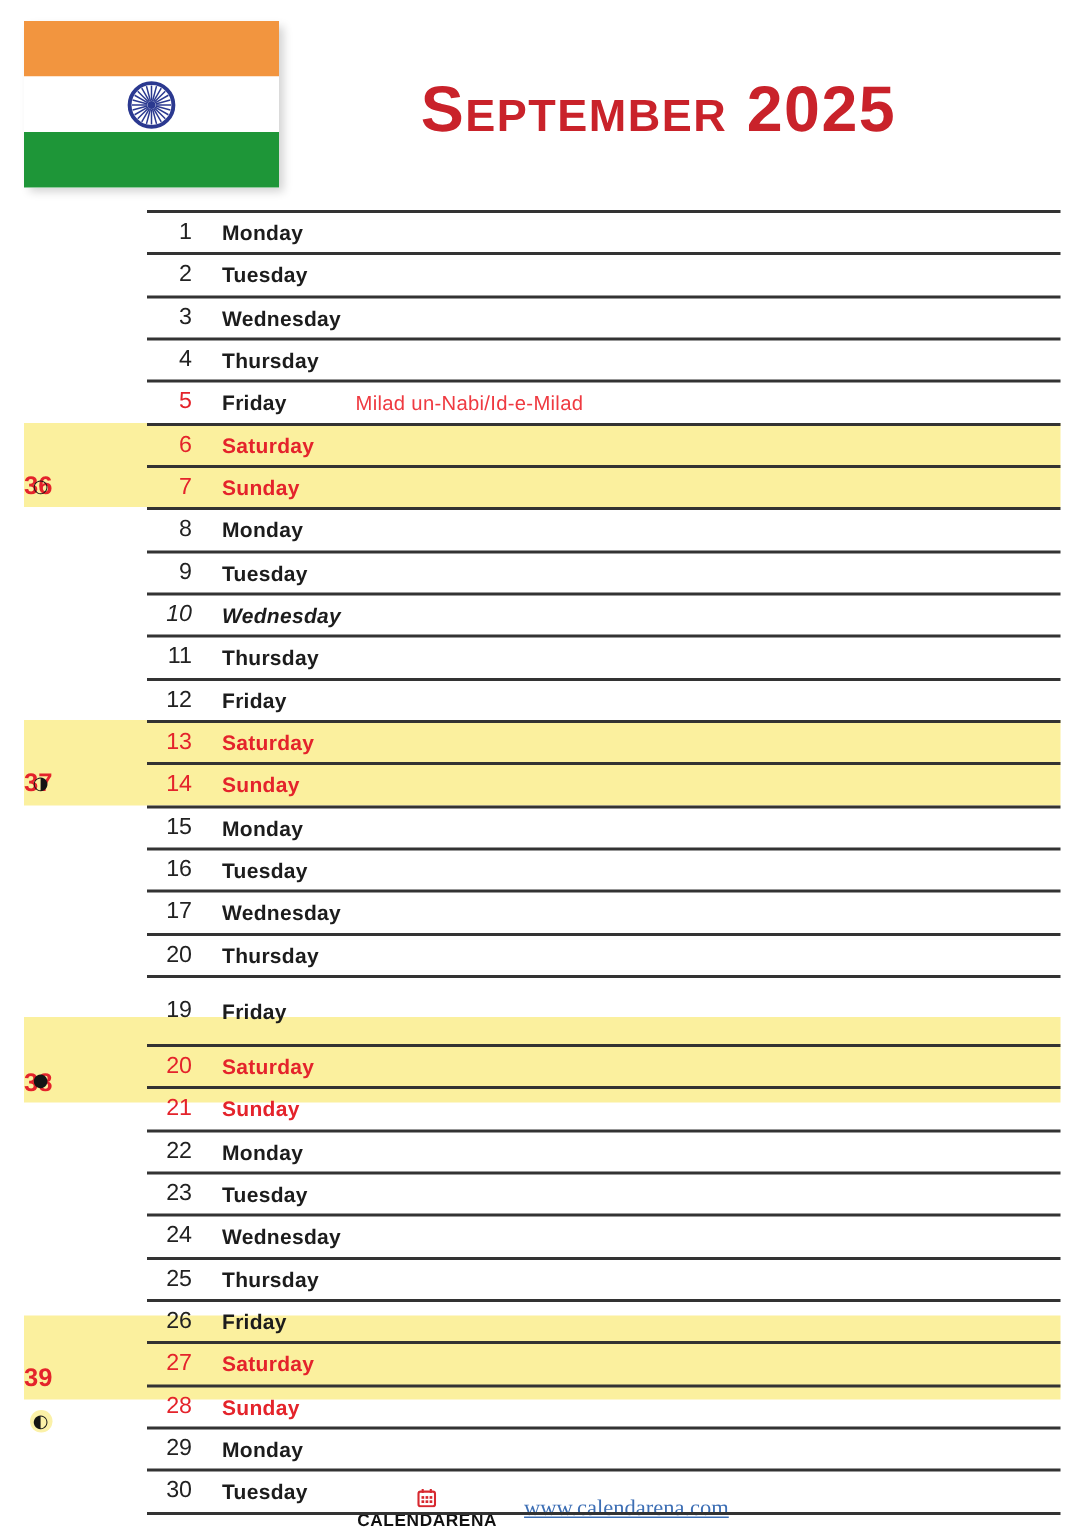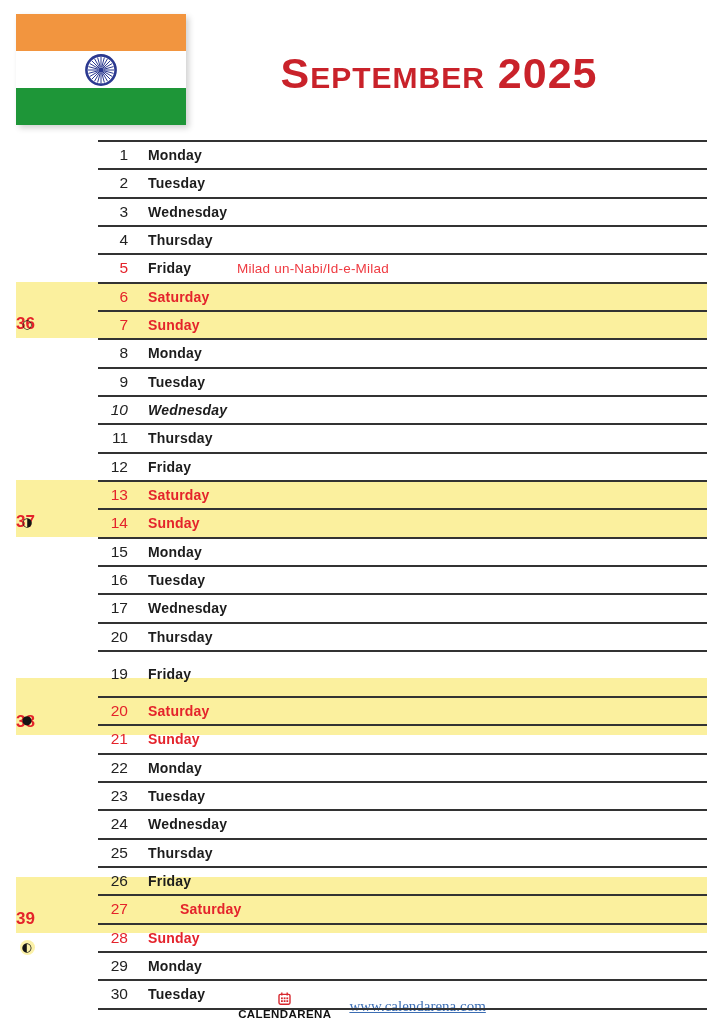--- a/index.html
+++ b/index.html
@@ -196,21 +196,21 @@
         <span class="dayname">Wednesday</span>
       </div>
       <div class="row" style="height: 28.3333px;">
         <span class="num">25</span>
         <span class="dayname">Thursday</span>
       </div>
       <div class="row" style="height: 28.3333px;">
         <span class="num">26</span>
         <span class="dayname">Friday</span>
       </div>
-      <div class="row weekend" style="height: 28.3333px; gap: 32px;">
+      <div class="row weekend" style="height: 28.3333px;">
         <span class="num">27</span>
         <span class="dayname">Saturday</span>
       </div>
       <div class="row weekend" style="height: 28.3333px;">
         <span class="num">28</span>
         <span class="dayname">Sunday</span>
       </div>
       <div class="row" style="height: 28.3333px;">
         <span class="num">29</span>
         <span class="dayname">Monday</span>

